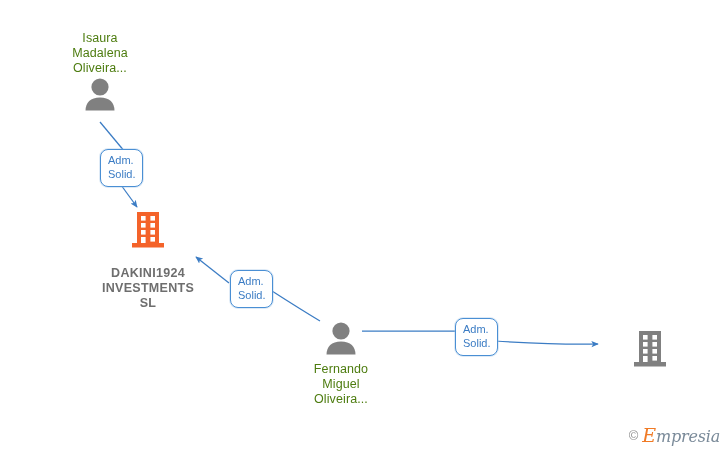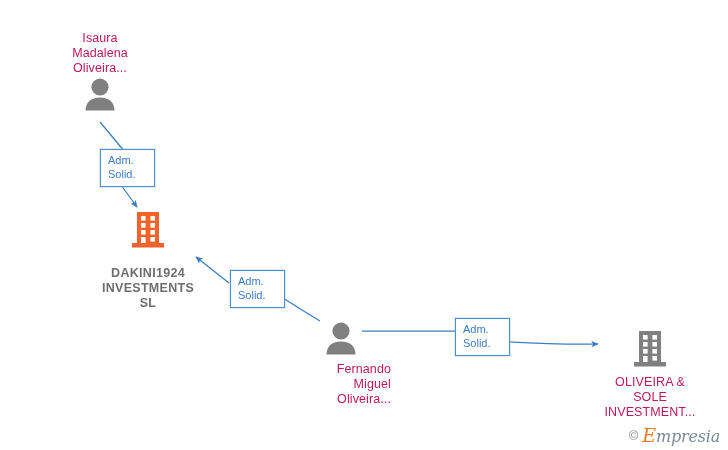--- a/index.html
+++ b/index.html
@@ -25,43 +25,43 @@
     height: 450px;
     pointer-events: none;
   }
   .node {
     position: absolute;
     text-align: center;
   }
   .node-label {
     font-size: 12.5px;
     line-height: 15px;
-    color: #be185d;
+    color: #4d7c0f;
     white-space: pre-line;
     letter-spacing: 0.1px;
   }
   .node-label.company {
     font-weight: bold;
     color: #6e6e6e;
     letter-spacing: 0.3px;
   }
   .icon-wrap {
     display: block;
     margin: 0 auto;
   }
   .edge-label {
     position: absolute;
     box-sizing: border-box;
     border: 1.4px solid #4a8fd4;
-    border-radius: 0;
+    border-radius: 8px;
     background: #ffffff;
     color: #3b7cc4;
     font-size: 11px;
     line-height: 13.5px;
-    padding: 4px 18px 5px 7px;
+    padding: 4px 6px 5px 7px;
     text-align: left;
     white-space: pre-line;
     box-shadow: 0 0 0 1px rgba(160,195,230,0.35);
   }
   #watermark {
     position: absolute;
     right: 8px;
     bottom: 4px;
     display: flex;
     align-items: center;
@@ -145,43 +145,40 @@
 SL</div>
   </div>
 
   <div class="node" style="left:291px; top:320px; width:100px;">
     <span class="icon-wrap">
       <svg width="40" height="36" viewBox="0 0 40 36">
         <circle cx="20" cy="11" r="8.6" fill="#808080"></circle>
         <path d="M20,21.5 C10.5,21.5 5.5,26.6 5.5,34.5 L34.5,34.5 C34.5,26.6 29.5,21.5 20,21.5 Z" fill="#808080"></path>
       </svg>
     </span>
-    <div class="node-label" style="margin-top:2px;text-align:right;">Fernando
+    <div class="node-label" style="margin-top:2px;">Fernando
 Miguel
 Oliveira...</div>
   </div>
 
   <div class="node" style="left:585px; top:330px; width:130px;">
     <span class="icon-wrap">
       <svg width="34" height="38" viewBox="0 0 34 38">
         <rect x="6" y="1" width="22" height="31" fill="#808080"></rect>
         <rect x="1" y="32" width="32" height="4.5" fill="#808080"></rect>
         <rect x="10" y="5" width="4.6" height="4.6" fill="#ffffff"></rect>
         <rect x="19.4" y="5" width="4.6" height="4.6" fill="#ffffff"></rect>
         <rect x="10" y="12" width="4.6" height="4.6" fill="#ffffff"></rect>
         <rect x="19.4" y="12" width="4.6" height="4.6" fill="#ffffff"></rect>
         <rect x="10" y="19" width="4.6" height="4.6" fill="#ffffff"></rect>
         <rect x="19.4" y="19" width="4.6" height="4.6" fill="#ffffff"></rect>
         <rect x="10" y="26" width="4.6" height="6" fill="#ffffff"></rect>
         <rect x="19.4" y="26" width="4.6" height="4.6" fill="#ffffff"></rect>
       </svg>
     </span>
-    <div class="node-label" style="margin-top:3px;">OLIVEIRA &amp;
-SOLE
-INVESTMENT...</div>
   </div>
 
   <div class="edge-label" style="left:100px; top:149px;">Adm.
 Solid.</div>
 
   <div class="edge-label" style="left:230px; top:270px;">Adm.
 Solid.</div>
 
   <div class="edge-label" style="left:455px; top:318px;">Adm.
 Solid.</div>

